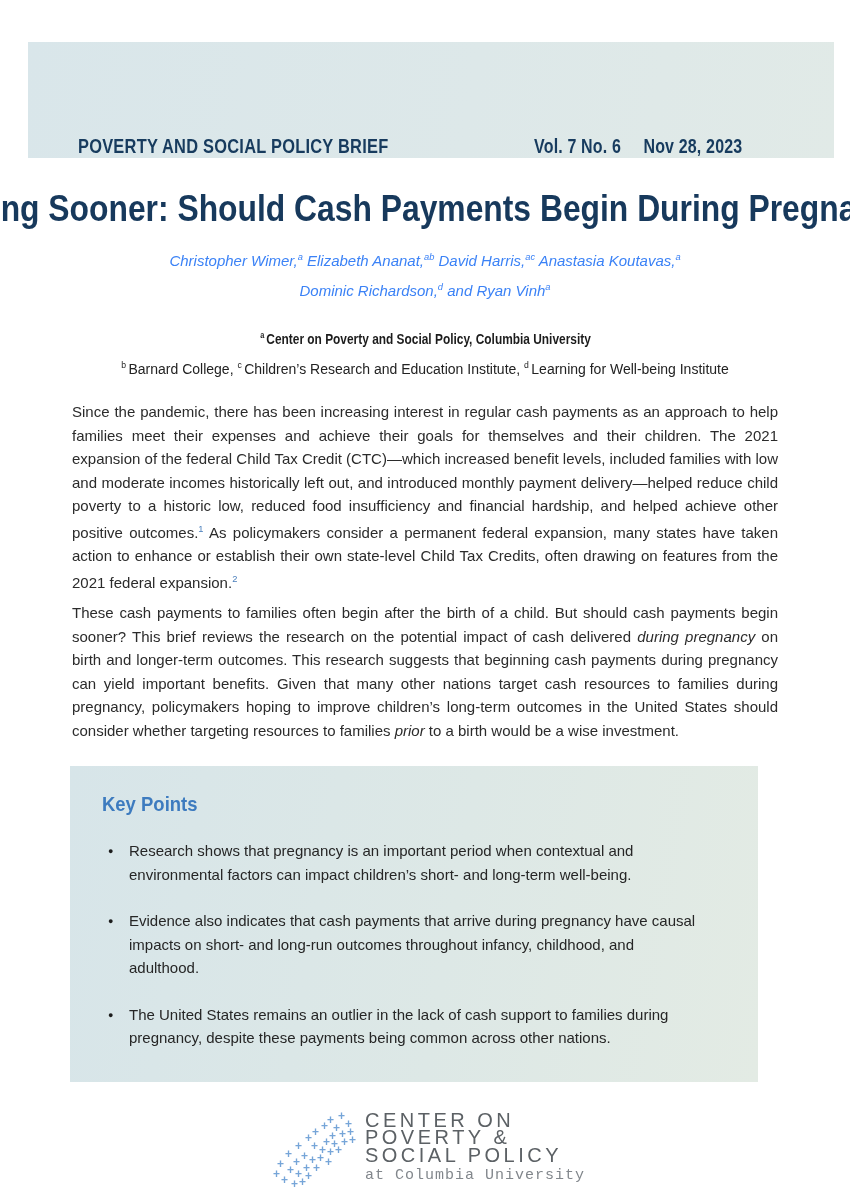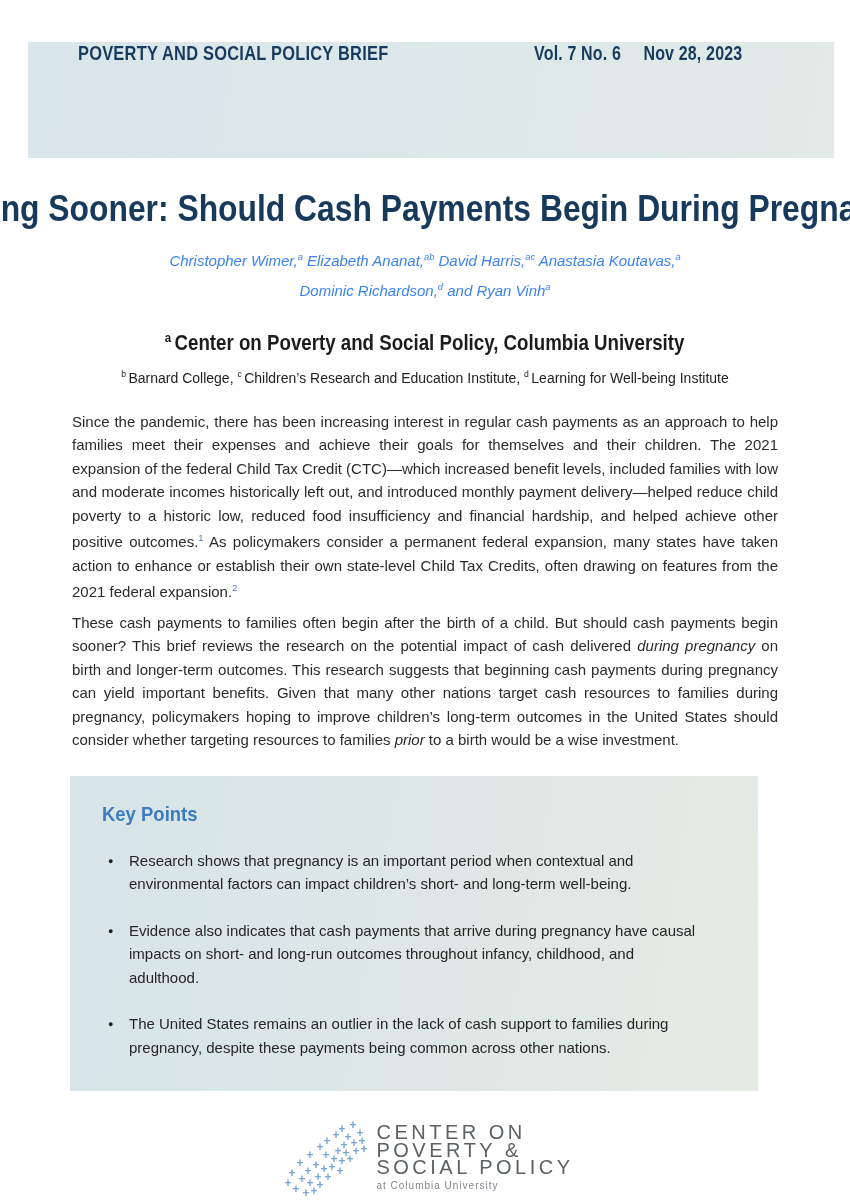--- a/index.html
+++ b/index.html
@@ -11,21 +11,21 @@
     overflow: hidden;
     position: relative;
   }
 
   
   .band {
     margin: 42px 16px 0 28px;
     height: 116px;
     background: linear-gradient(100deg, #d9e6ea 0%, #dde8e9 55%, #e1eae7 100%);
     display: flex;
-    align-items: flex-start;
+    align-items: flex-end;
     justify-content: space-between;
     padding: 0 92px 0 50px;
     color: #173b5e;
   }
   .band-title {
     font-size: 20px; font-weight: bold; letter-spacing: 0.3px;
     transform: scaleX(0.82); transform-origin: left center;
     white-space: nowrap;
   }
   .band-right {
@@ -49,21 +49,21 @@
     margin-top: 14px;
     text-align: center;
     font-style: italic;
     font-size: 15px; line-height: 26px;
     color: #3b82f6;
   }
 
   .affil-primary {
     margin-top: 26px;
     display: flex; justify-content: center;
-    font-size: 22px; font-weight: bold; color: #1c1c1c;
+    font-size: 14px; font-weight: bold; color: #1c1c1c;
     white-space: nowrap;
   }
   .affil-primary > span { transform: scaleX(0.85); transform-origin: center; display: inline-block; }
   .affil-secondary {
     margin-top: 13px;
     text-align: center;
     font-size: 14px; color: #222222;
   }
 
   
@@ -116,22 +116,23 @@
     position: absolute;
     color: #76a5d8; font-weight: bold; font-size: 12px; line-height: 1;
   }
   .logo-text { padding-top: 2px; }
   .logo-line {
     font-size: 20px; letter-spacing: 3.5px; line-height: 17.5px;
     color: #5c6165;
   }
   .logo-tagline {
     margin-top: 3px;
-    font-size: 10px; letter-spacing: 1px;
+    font-size: 15px; letter-spacing: 1px;
     color: #82878c;
+    font-family: Liberation Mono, monospace;
   }
 </style>
 </head>
 <body>
 
 <header class="band">
   <span class="band-title">POVERTY AND SOCIAL POLICY BRIEF</span>
   <span class="band-right">
     <span>Vol. 7 No. 6</span>
     <span>Nov 28, 2023</span>

